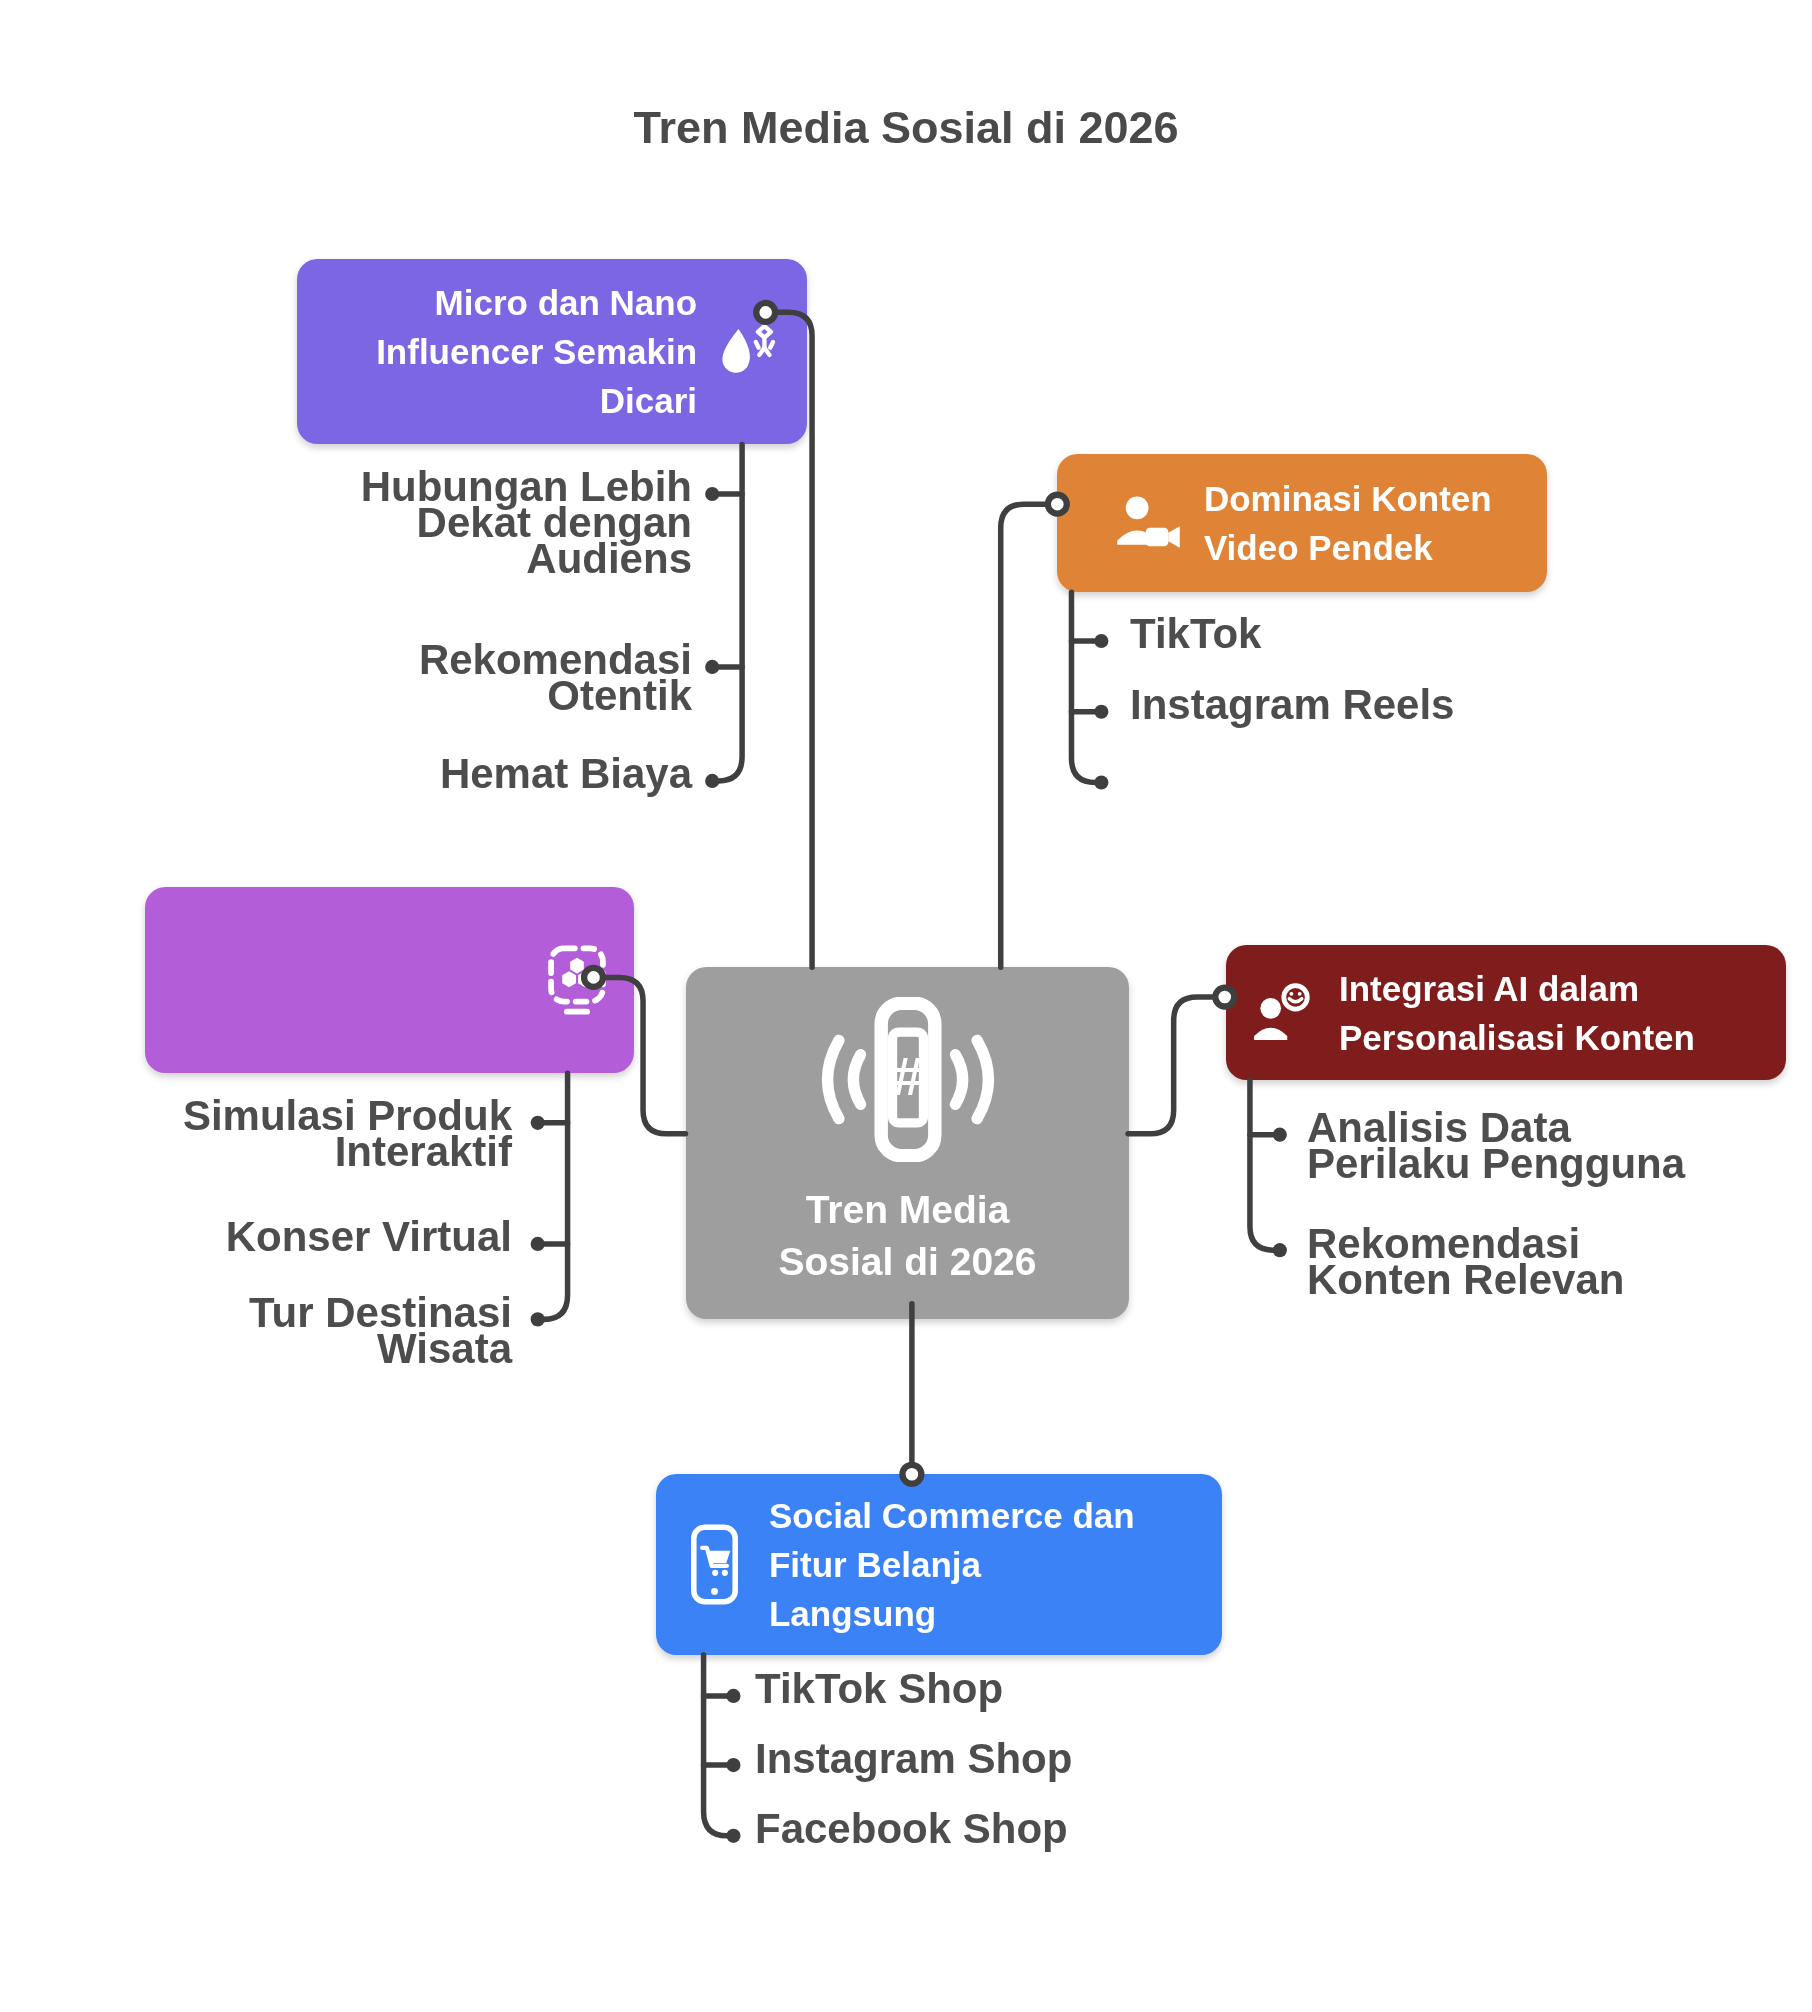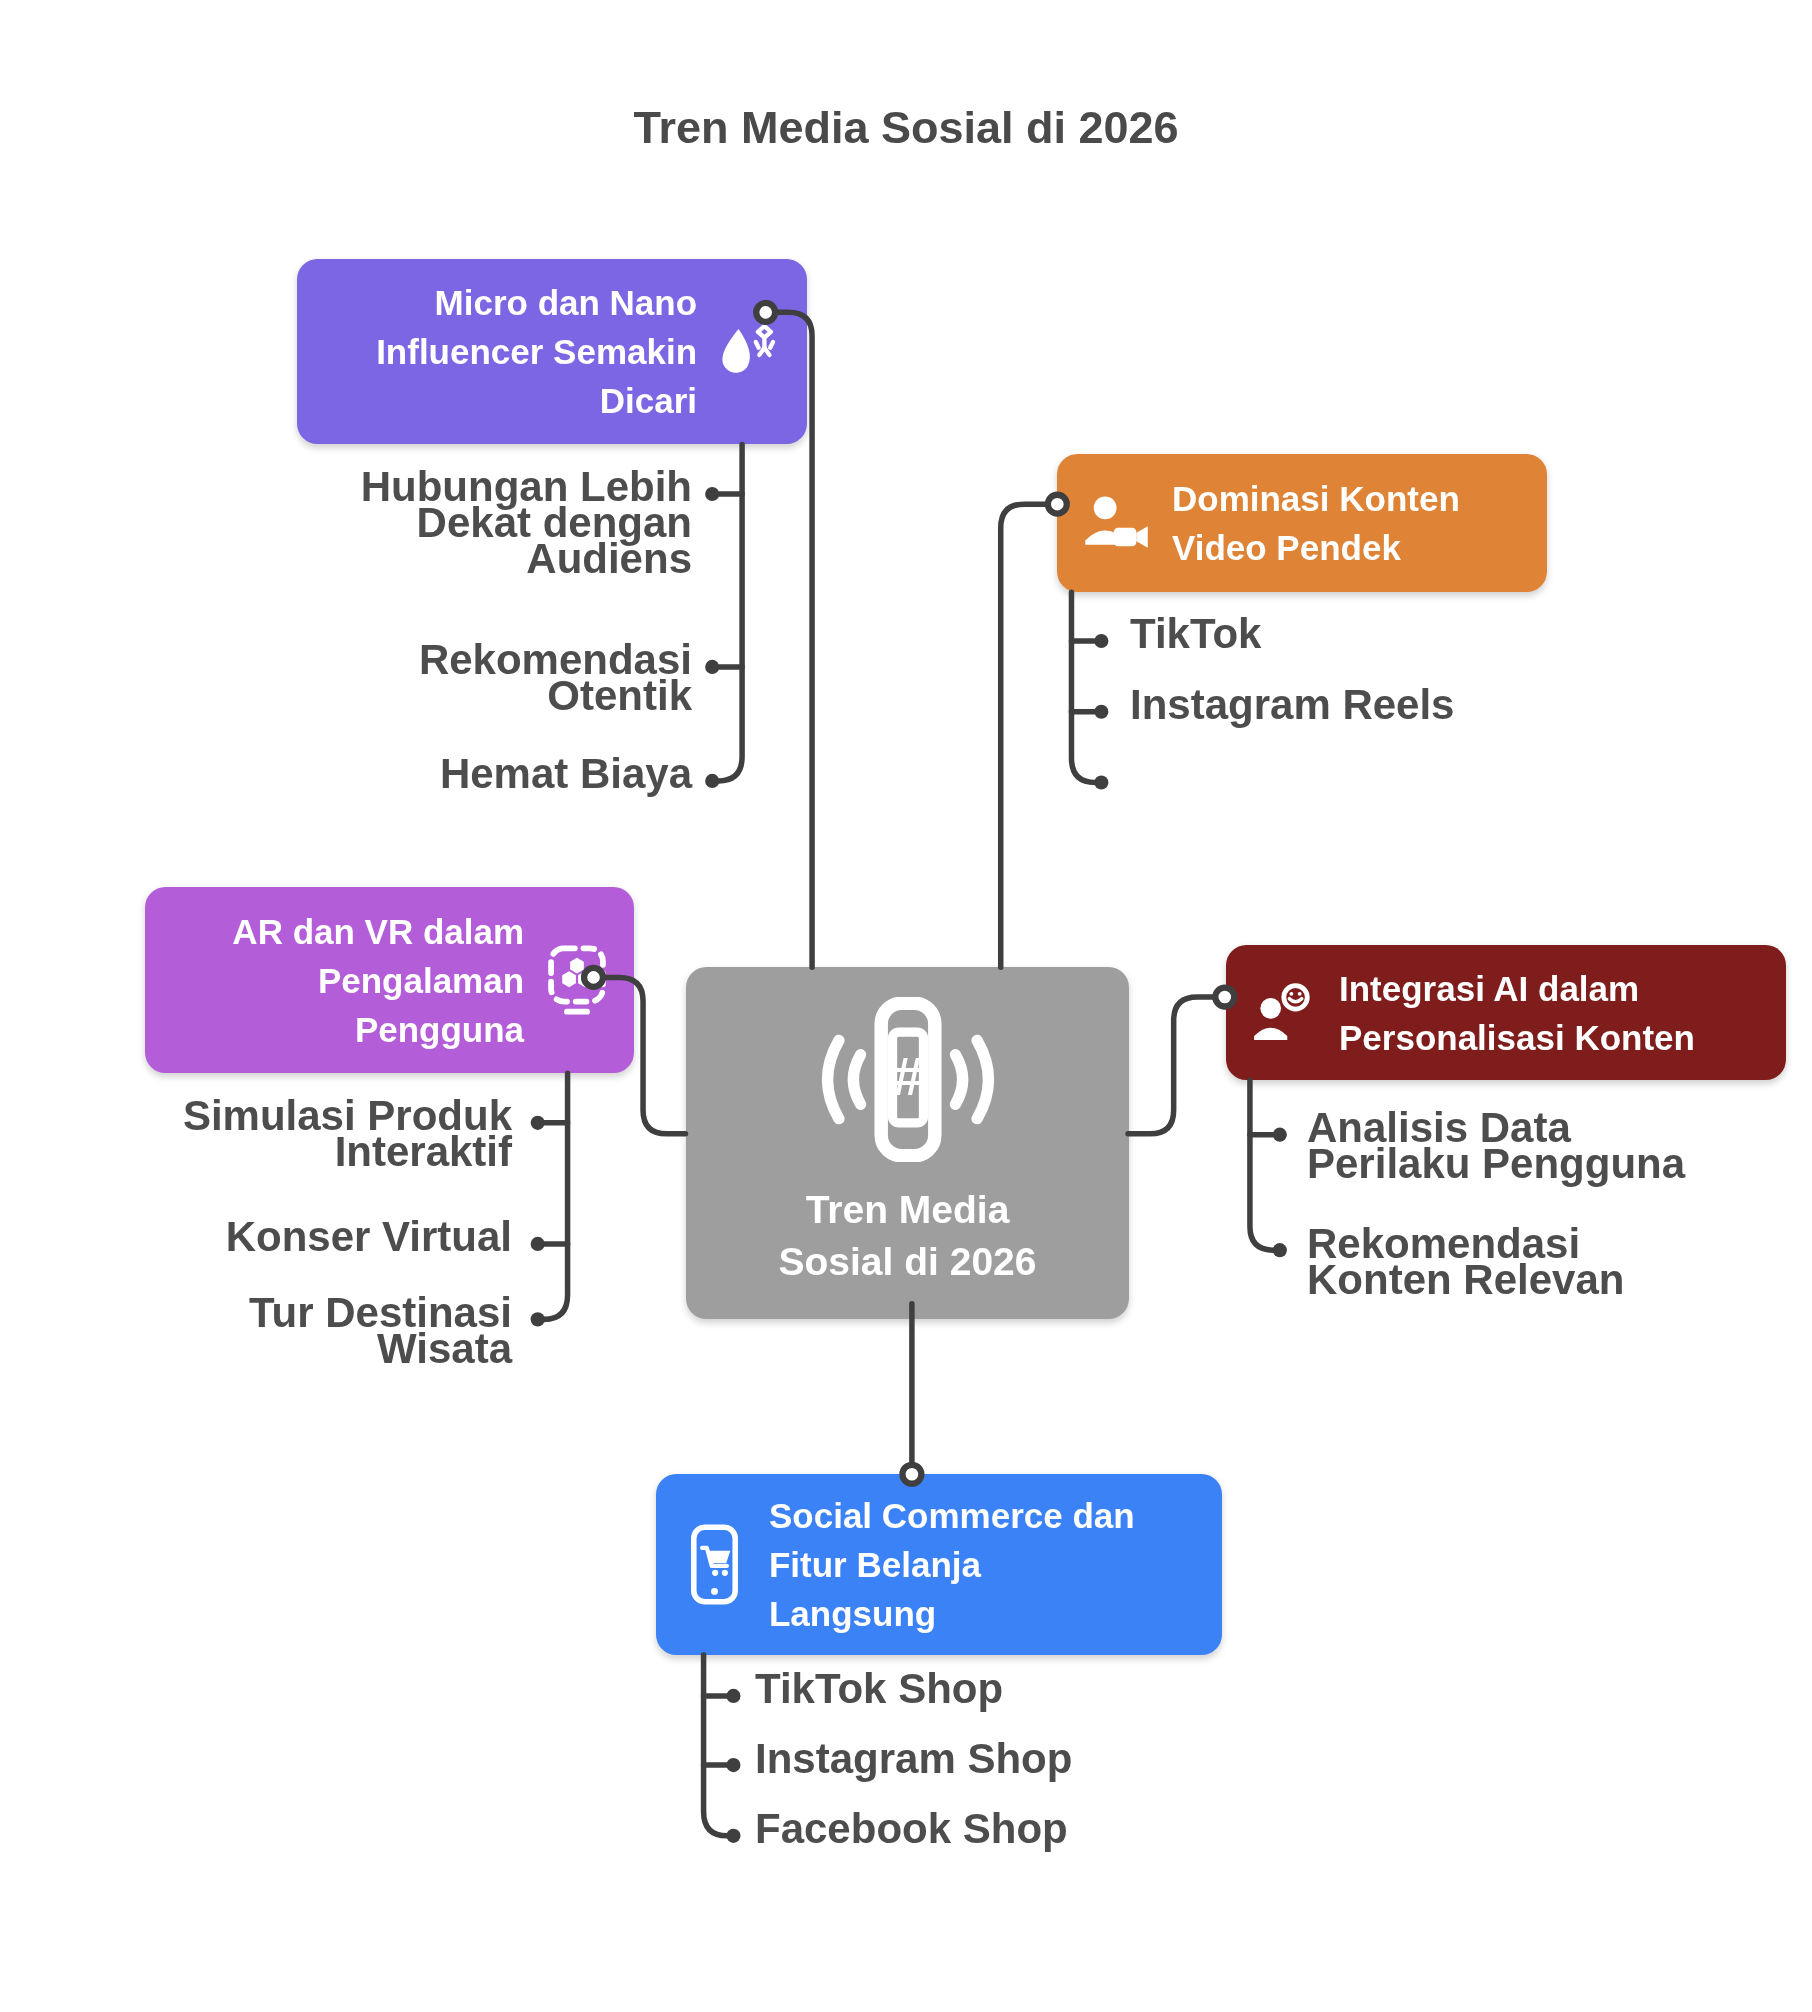--- a/index.html
+++ b/index.html
@@ -141,37 +141,34 @@
           <path d="M70 30 V44"></path>
           <path d="M58 36 L62 44"></path>
           <path d="M82 36 L78 44"></path>
           <path d="M70 44 L63 54"></path>
           <path d="M70 44 L77 54"></path>
         </g>
       </svg>
     </span>
   </div>
 
-  <div class="node icon-left" style="left: 1057px; top: 454px; width: 443px; height: 138px; background-color: rgb(223, 132, 54);">
+  <div class="node icon-left" style="left: 1057px; top: 454px; width: 443px; height: 138px; background-color: rgb(223, 132, 54); justify-content: center;">
     <span class="icon">
       <svg width="71" height="71" viewBox="0 0 100 100">
         <circle cx="34" cy="28" r="16" fill="#ffffff"></circle>
         <path d="M6 74 Q34 46 62 74 L62 80 L6 80 Z" fill="#ffffff"></path>
         <rect x="46" y="56" width="32" height="26" rx="6" fill="#ffffff"></rect>
         <path d="M78 63 L94 54 V84 L78 75 Z" fill="#ffffff"></path>
       </svg>
     </span>
     <span class="node-label">Dominasi Konten
 Video Pendek</span>
   </div>
 
   <div class="node icon-right" style="left: 145px; top: 887px; width: 448px; height: 186px; background-color: rgb(179, 93, 217);">
-    <span class="node-label">AR dan VR dalam
-Pengalaman
-Pengguna</span>
     <span class="icon">
       <svg width="72" height="72" viewBox="0 0 100 100">
         <rect x="14" y="6" width="72" height="74" rx="18" fill="none" stroke="#ffffff" stroke-width="8" stroke-dasharray="15 12" stroke-linecap="round"></rect>
         <polygon points="50,19 59.5,24.5 59.5,35.5 50,41 40.5,35.5 40.5,24.5" fill="#ffffff"></polygon>
         <polygon points="39,38 48.5,43.5 48.5,54.5 39,60 29.5,54.5 29.5,43.5" fill="#ffffff"></polygon>
         <polygon points="61,38 70.5,43.5 70.5,54.5 61,60 51.5,54.5 51.5,43.5" fill="#ffffff"></polygon>
         <path d="M36 94 H64" stroke="#ffffff" stroke-width="8" stroke-linecap="round"></path>
       </svg>
     </span>
   </div>

